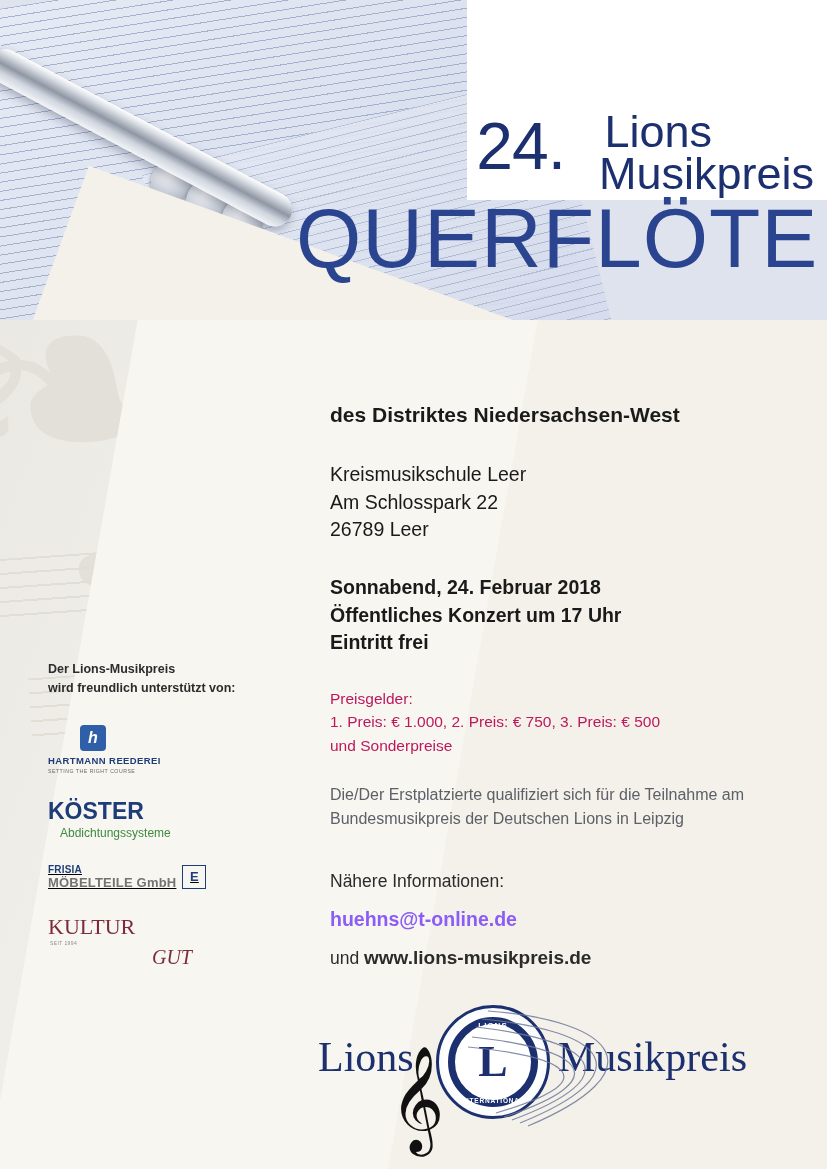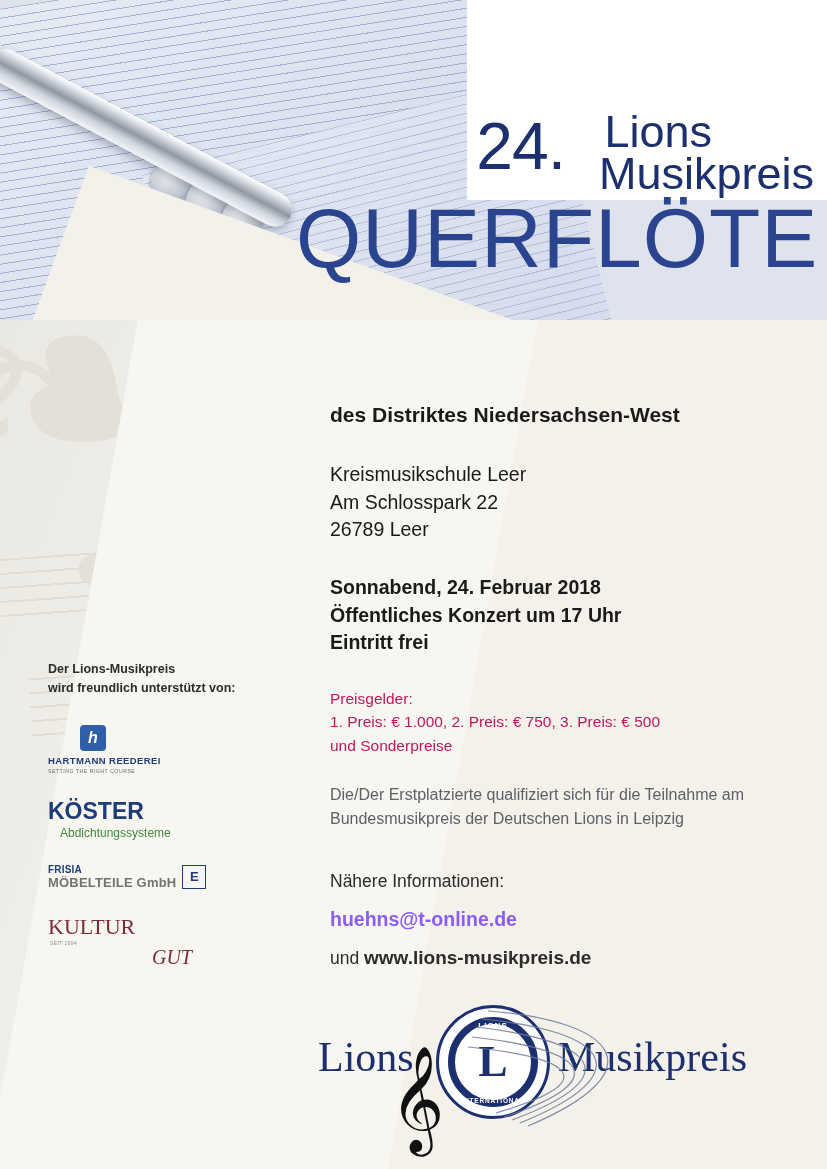--- a/index.html
+++ b/index.html
@@ -244,21 +244,21 @@
     background: #2f5fa8;
     color: #fff; font-size: 16px; font-weight: bold;
     display: flex; align-items: center; justify-content: center;
     margin-left: 32px; margin-bottom: 4px;
     font-style: italic;
   }
   .sp-hartmann .n1 { font-size: 9.5px; font-weight: bold; color: #1e3d78; letter-spacing: .4px;}
   .sp-hartmann .n2 { font-size: 5.2px; color: #6a6a6a; letter-spacing: .5px; margin-top: 2px;}
   .sp-koester .n1 { font-size: 23px; font-weight: bold; color: #1e3d78; letter-spacing: 0px;}
   .sp-koester .n2 { font-size: 12px; color: #3f8a3f; margin-top: 1px; margin-left: 12px;}
-  .sp-frisia { display: flex; align-items: center; gap: 6px;}
+  .sp-frisia { display: flex; align-items: center; gap: 6px; text-decoration: underline;}
   .sp-frisia .t1 { font-size: 10px; color: #1e3d78; font-weight: bold; letter-spacing: .2px;}
   .sp-frisia .t2 { font-size: 13px; color: #737373; font-weight: bold; letter-spacing: .2px;}
   .sp-frisia .box {
     width: 22px; height: 22px; border: 1.5px solid #1e3d78;
     display:flex; align-items:center; justify-content:center;
     font-size: 13px; color: #1e3d78; font-weight: bold;
   }
   .sp-kultur .k1 { font-size: 22px; color: #7d2b3b; font-family: "Liberation Serif", serif;  margin-top: 24px;}
   .sp-kultur .k2 { font-size: 20px; color: #7d2b3b; font-family: "Liberation Serif", serif; font-style: italic; margin-left: 18px; text-align: center;}
   .sp-kultur .k3 { font-size: 5px; color: #8d8d8d; letter-spacing: .4px; margin-left: 2px;}

